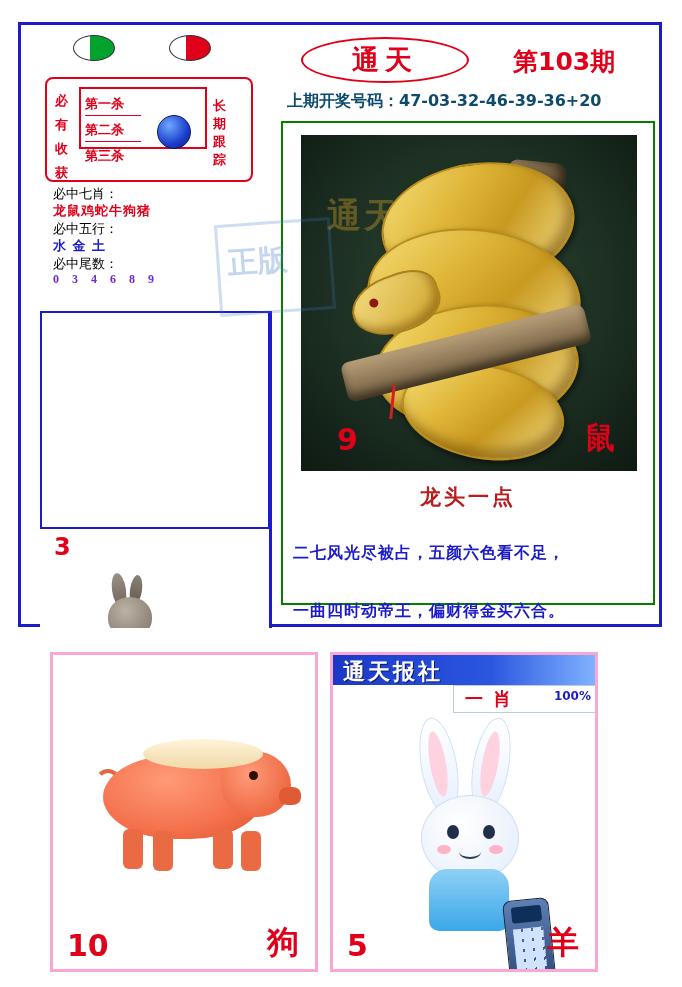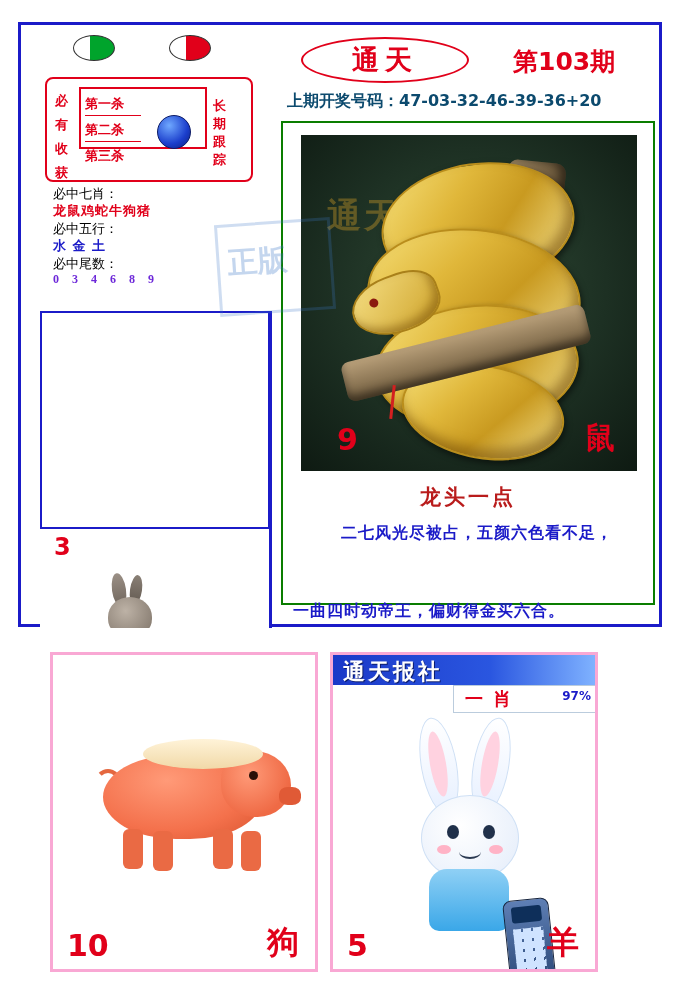--- a/index.html
+++ b/index.html
@@ -164,21 +164,21 @@
     position:absolute;left:26px;top:58px;font-size:34px;color:rgba(230,170,40,.35);
     font-weight:bold;letter-spacing:3px;pointer-events:none;
   }
   .title-line{
     position:absolute;left:0;top:360px;width:100%;text-align:center;
     font-size:21px;color:#b91c1c;font-weight:bold;letter-spacing:3px;
   }
   .verse{
     position:absolute;left:10px;font-size:16px;color:#1b1bc8;font-weight:bold;letter-spacing:1px;
   }
-  .verse.v1{top:400px;margin-left:48px;}
+  .verse.v1{top:420px;}
   .verse.v2{top:446px;margin-top:32px;}
 
   
   .stamp{
     position:absolute;left:196px;top:196px;width:110px;height:86px;
     border:3px solid rgba(60,120,200,.45);opacity:.55;transform:rotate(-4deg);
     pointer-events:none;
   }
   .stamp-txt{
     position:absolute;left:8px;top:16px;font-size:30px;color:rgba(60,120,200,.55);font-weight:bold;
@@ -381,21 +381,21 @@
   </div>
   <div class="card-num">10</div>
   <div class="card-animal">狗</div>
 </div>
 
 <div class="card card-rabbit">
   <div class="banner"></div>
   <div class="banner-txt">通天报社</div>
   <div class="sub-banner"></div>
   <div class="sub-red">一 肖</div>
-  <div class="pct">97%</div>
+  <div class="pct">100%</div>
 
   <div class="lamp">
     <div class="ear-l"></div>
     <div class="ear-r"></div>
     <div class="ear-in-l"></div>
     <div class="ear-in-r"></div>
     <div class="lamp-head"></div>
     <div class="lamp-eye le1"></div>
     <div class="lamp-eye le2"></div>
     <div class="cheek ck1"></div>

